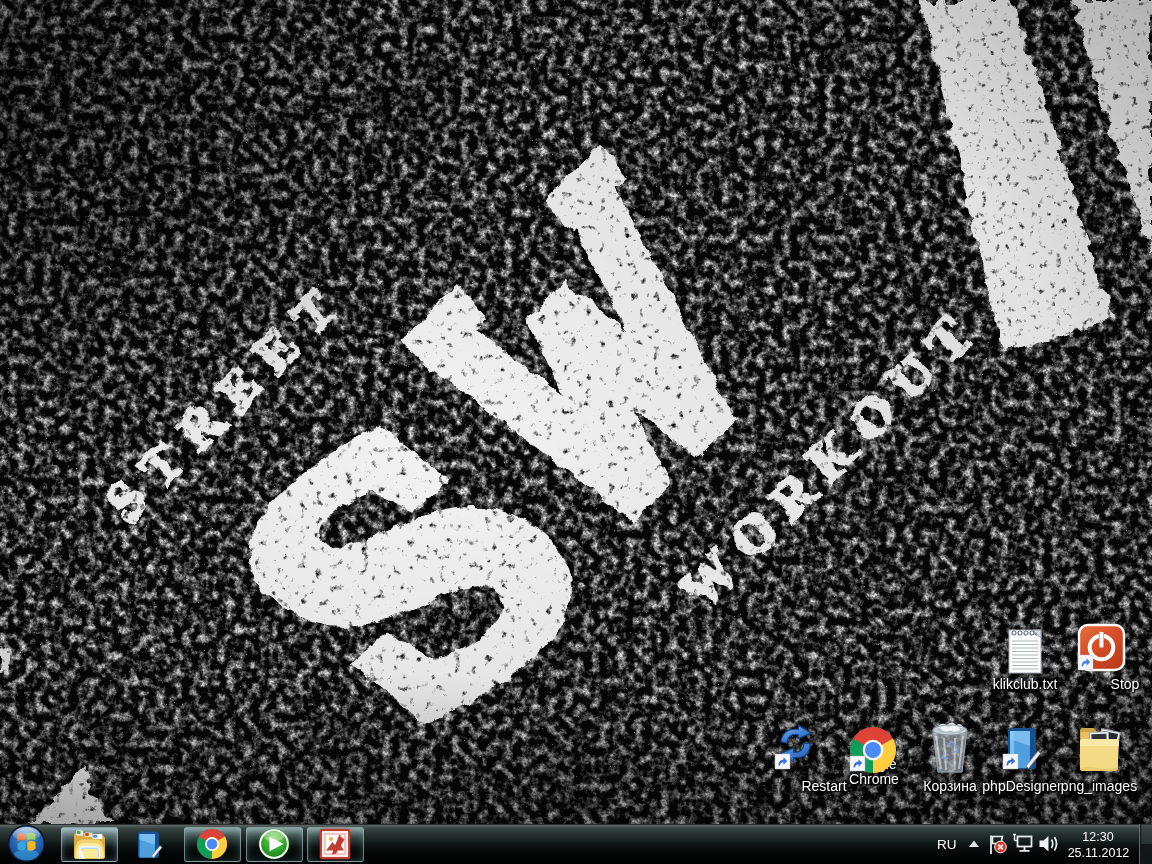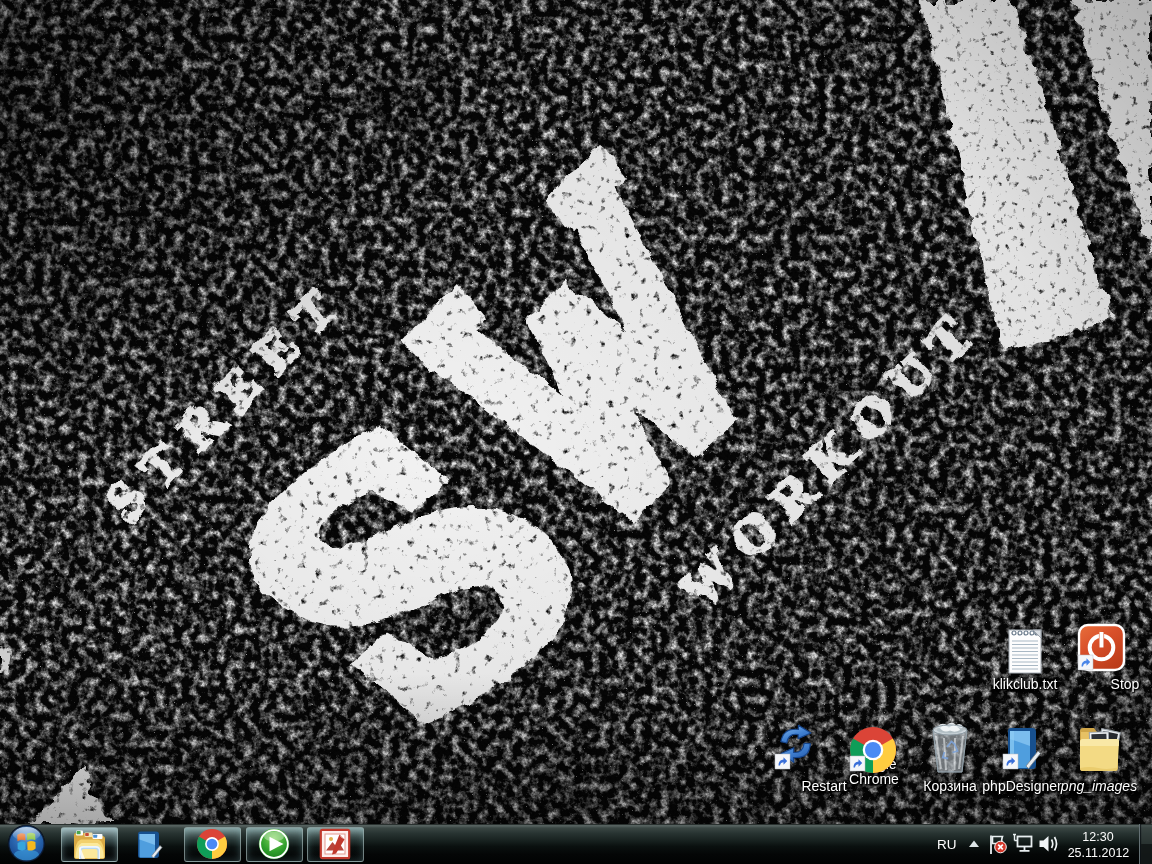--- a/index.html
+++ b/index.html
@@ -94,21 +94,21 @@
 <rect x="0" y="0" width="1152" height="864" fill="url(#vignb)"></rect>
 </svg>
 
 <div class="dlabel" style="left:1025px;top:677px;">klikclub.txt</div>
 <div class="dlabel" style="left:1101px;top:677px;margin-left:24px;">Stop</div>
 <div class="dlabel" style="left:796px;top:779px;margin-left:28px;">Restart</div>
 <div class="dlabel" style="left:874px;top:757px;">Google
 Chrome</div>
 <div class="dlabel" style="left:950px;top:779px;text-align:center;">Корзина</div>
 <div class="dlabel" style="left:1022px;top:779px;">phpDesigner</div>
-<div class="dlabel" style="left:1099px;top:779px;font-style:italic;">png_images</div>
+<div class="dlabel" style="left:1099px;top:779px;">png_images</div>
 
 <svg width="1152" height="864" viewBox="0 0 1152 864" style="position:absolute;left:0;top:0">
 <g id="icon-txt" transform="translate(1009,628)">
   <rect x="0" y="2" width="32" height="43" fill="#fdfdfd" stroke="#a6adb5" stroke-width="1"></rect>
   <g stroke="#a9b8c4" stroke-width="1">
     <line x1="3" y1="13" x2="29" y2="13"></line>
           <line x1="3" y1="16.5" x2="29" y2="16.5"></line>
     <line x1="3" y1="20" x2="29" y2="20"></line>
           <line x1="3" y1="23.5" x2="29" y2="23.5"></line>
     <line x1="3" y1="27" x2="29" y2="27"></line>

